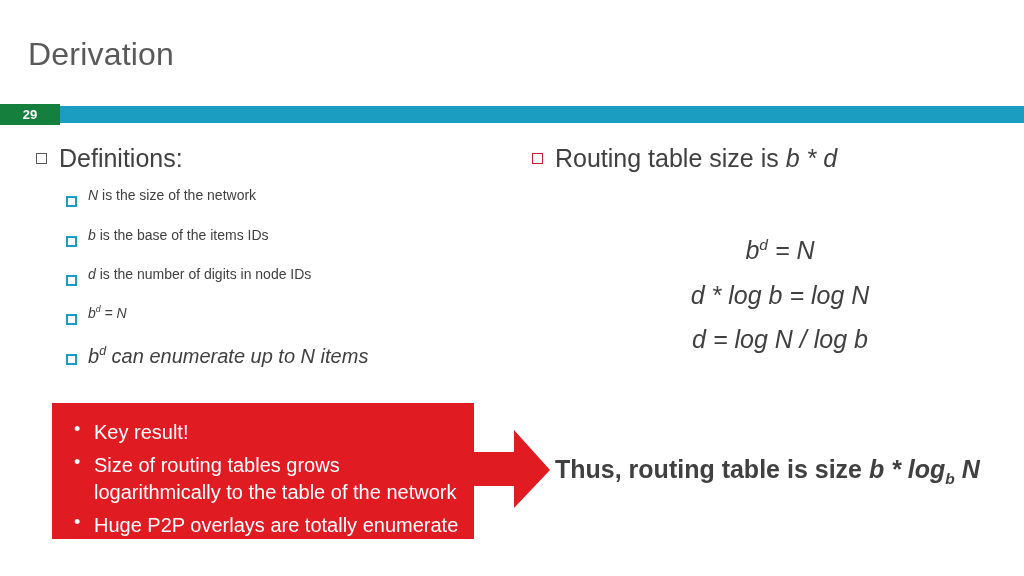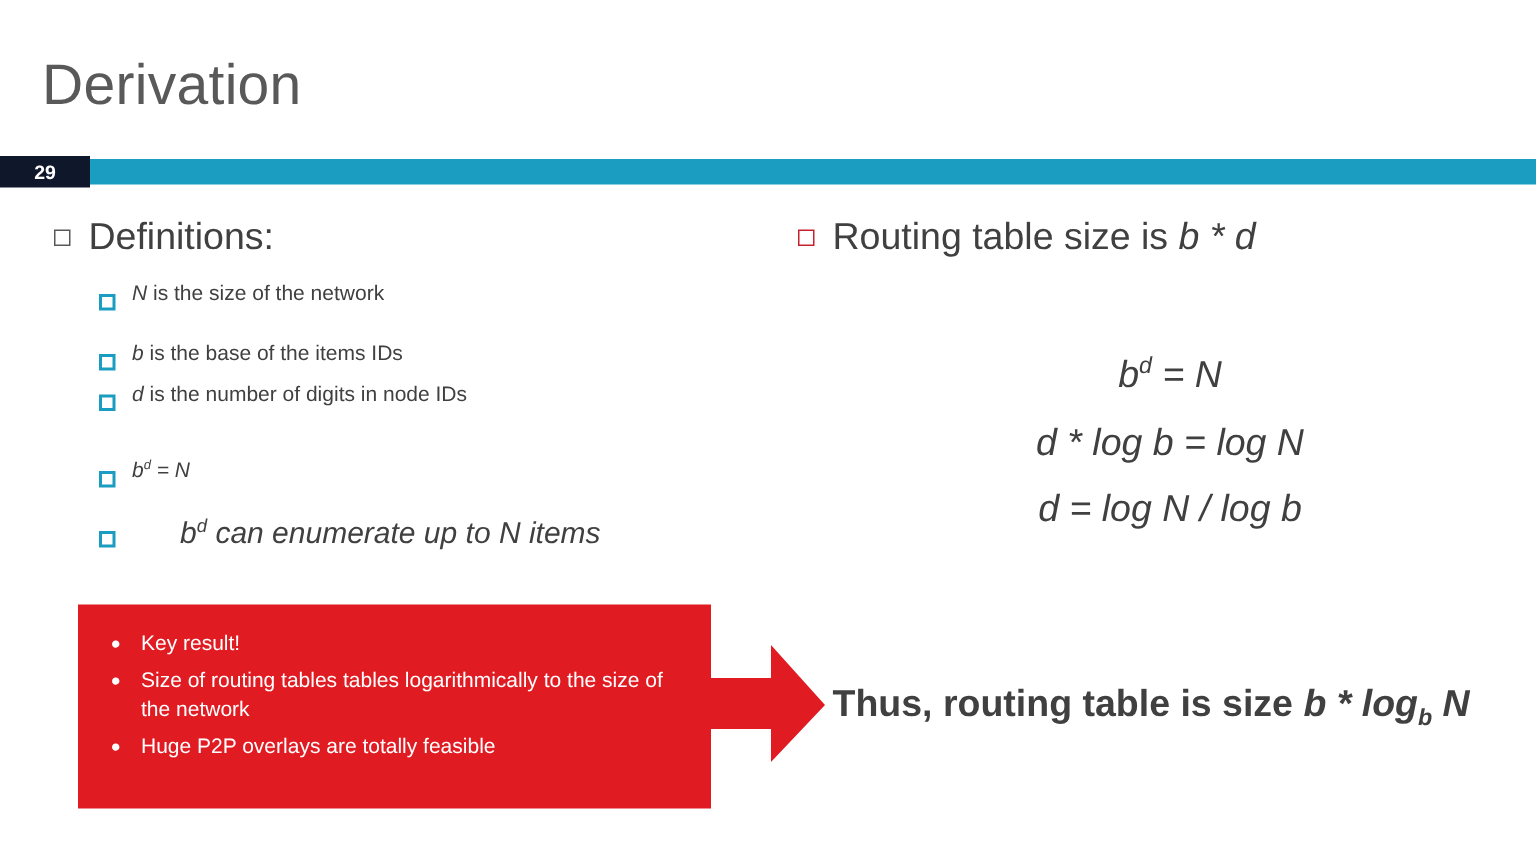--- a/index.html
+++ b/index.html
@@ -21,21 +21,21 @@
     width: 1024px;
     height: 576px;
     background: #ffffff;
   }
 
   
   .slide-title {
     position: absolute;
     left: 28px;
     top: 36px;
-    font-size: 38px;
+    font-size: 32px;
     color: #595959;
     font-weight: normal;
     letter-spacing: 0.2px;
     white-space: nowrap;
   }
 
   
   .header-bar {
     position: absolute;
     left: 0;
@@ -43,21 +43,21 @@
     width: 1024px;
     height: 17px;
     background: #1b9dc1;
   }
   .slide-number-box {
     position: absolute;
     left: 0;
     top: 104px;
     width: 60px;
     height: 21px;
-    background: #0f172a;
+    background: #15803d;
     color: #ffffff;
     font-size: 13px;
     display: flex;
     align-items: center;
     justify-content: center;
     font-weight: bold;
   }
 
   
   .sq-open {
@@ -125,23 +125,23 @@
     font-size: 0.62em;
     vertical-align: sub;
     line-height: 0;
     font-style: italic;
   }
 
   
   #defs-row      { left: 36px;  top: 144px; }
   #l2-row-0      { left: 66px;  top: 187px; }
   #l2-row-1      { left: 66px;  top: 227px; }
-  #l2-row-2      { left: 66px;  top: 254px; }
+  #l2-row-2      { left: 66px;  top: 266px; }
   #l2-row-3      { left: 66px;  top: 305px; }
-  #l2-row-4      { left: 66px;  top: 345px; gap: 32px; }
+  #l2-row-4      { left: 66px;  top: 345px; }
 
   
   #rt-row        { left: 532px; top: 144px; }
   #thus-row      { left: 532px; top: 455px; font-weight: bold; }
 
   .eqblock {
     position: absolute;
     left: 560px;
     top: 228px;
     width: 440px;
@@ -162,21 +162,21 @@
     height: 136px;
     background: #e01b22;
   }
   .callout-list {
     margin: 0;
     padding: 16px 14px 0 18px;
     list-style: none;
     color: #ffffff;
   }
   .callout-list li {
-    font-size: 14px;
+    font-size: 20px;
     line-height: 1.32;
     margin-bottom: 7px;
     position: relative;
     padding-left: 24px;
   }
   .callout-list li::before {
     content: "\2022";
     position: absolute;
     left: 4px;
     top: -1px;
@@ -248,18 +248,18 @@
     <span class="btext"><span>Thus, routing table is size </span><span class="ital"><span>b * log</span><sub class="sb">b</sub><span> N</span></span></span>
   </div>
 
   <svg class="callout-arrow" viewBox="0 0 80 85" xmlns="http://www.w3.org/2000/svg">
     <polygon points="0,22 44,22 44,0 80,40 44,78 44,56 0,56" fill="#e01b22"></polygon>
   </svg>
 
   <div class="callout">
     <ul class="callout-list">
       <li>Key result!</li>
-      <li>Size of routing tables tables logarithmically to the size of the network</li>
-      <li>Huge P2P overlays are totally feasible</li>
+      <li>Size of routing tables grows logarithmically to the table of the network</li>
+      <li>Huge P2P overlays are totally enumerate</li>
     </ul>
   </div>
 
 </div>
 
 </body></html>

